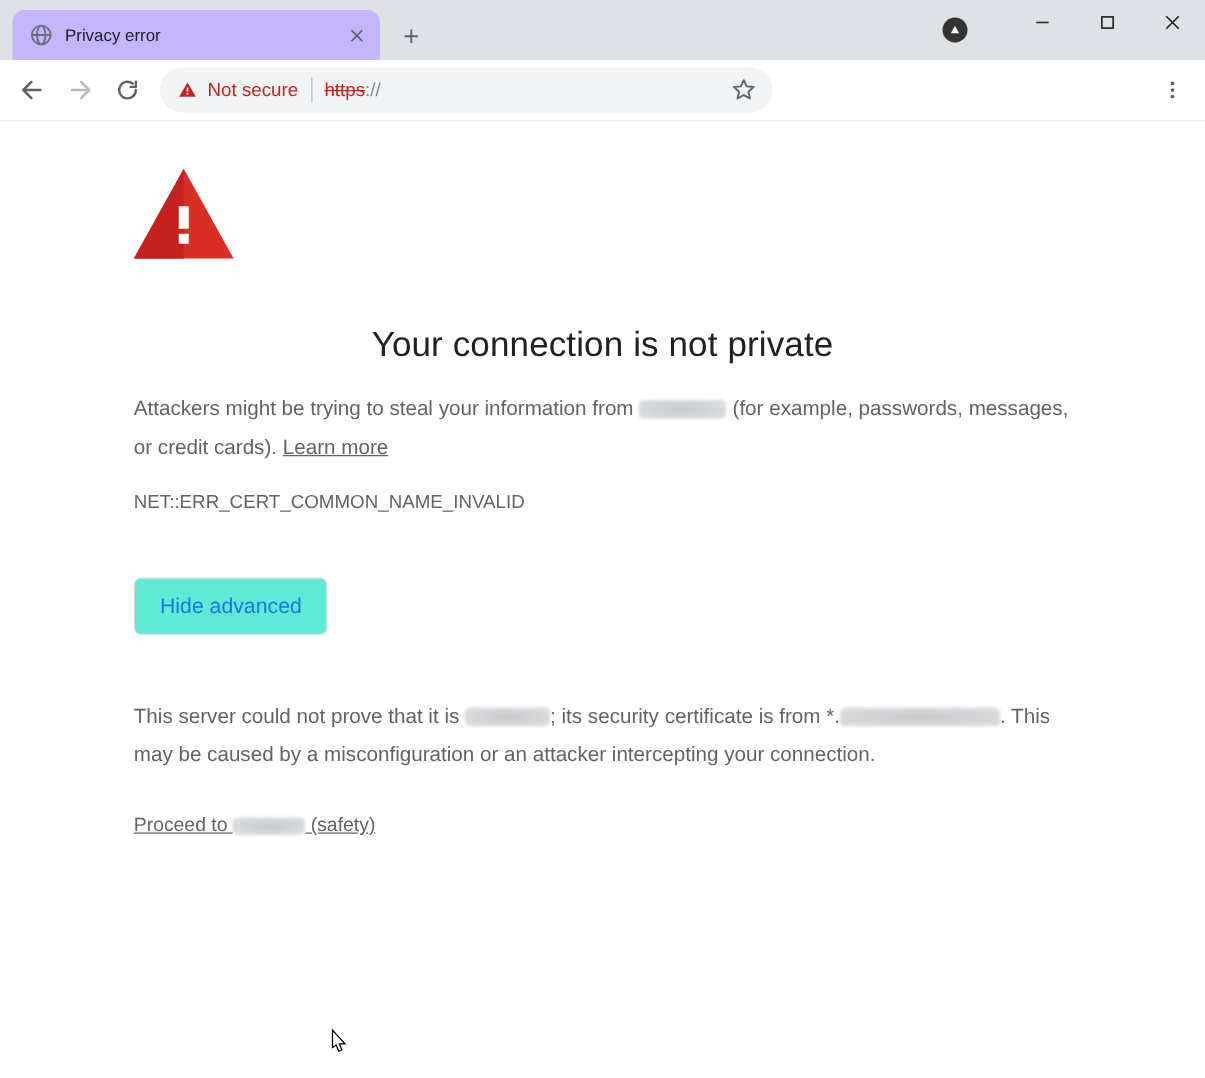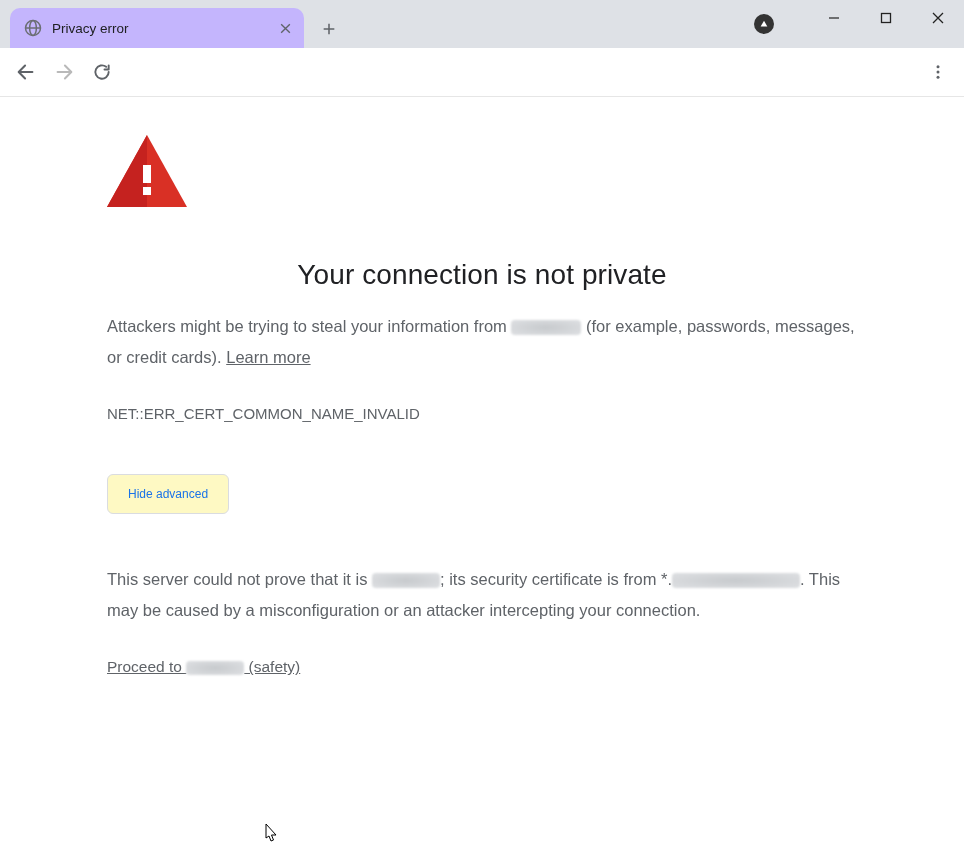--- a/index.html
+++ b/index.html
@@ -33,31 +33,31 @@
     .url-separator { color:#80868b; }
     .star-btn { position:absolute; right:12px; width:22px; height:22px; color:#5f6368; cursor:pointer; display:flex; align-items:center; justify-content:center;}
     .toolbar-spacer { flex:1; }
     .more-btn { width:36px; height:36px; display:flex; align-items:center; justify-content:center; color:#5f6368; cursor:pointer; border-radius:50%; }
     
     
     .page-content { padding: 0; height: calc(862px - 48px - 49px); overflow:auto; }
     .interstitial { max-width: 750px; margin: 0 auto; padding: 38px 0 40px 0; margin-left:107px; }
     .big-warn { margin-bottom: 48px; }
     .headline { font-size: 28px; font-weight: 400; color:#202124; margin-bottom: 20px; letter-spacing:0.1px;text-align:center;}
-    .body-text { font-size: 16.5px; color:#5f6368; line-height: 1.9; margin-bottom: 31px; }
+    .body-text { font-size: 16.5px; color:#5f6368; line-height: 1.9; margin-bottom: 18px; }
     .body-text a, .link-u { color:#5f6368; text-decoration: underline; cursor:pointer; }
     .error-code { font-size: 15px; color:#5f6368; margin-top: 12px; margin-bottom: 52px; }
     
     .promo-box { border:1px solid #dadce0; border-radius:10px; padding: 22px 24px; display:flex; align-items:center; gap: 24px; margin-bottom: 60px; }
     .promo-icon { color:#5f6368; flex-shrink:0; }
     .promo-text { font-size: 16.5px; color:#5f6368; }
     .promo-text a { color:#1a73e8; text-decoration:underline; cursor:pointer; }
     
     .button-row { display:flex; justify-content:space-between; align-items:center; margin-bottom: 50px; }
-    .btn-secondary { border:1px solid #dadce0; background:#fef9c3; color:#1a73e8; font-size:12px; padding: 12px 20px; border-radius:6px; cursor:pointer; }
+    .btn-secondary { border:1px solid #dadce0; background:#5eead4; color:#1a73e8; font-size:17px; padding: 12px 20px; border-radius:6px; cursor:pointer; }
     .btn-primary { background:#1a73e8; color:#fff; font-size:15.5px; padding: 13px 22px; border:none; border-radius:6px; cursor:pointer; }
     
     .adv-text { font-size:16.5px; color:#5f6368; line-height:1.9; margin-bottom: 32px; }
     .proceed-link { font-size:15.5px; color:#5f6368; text-decoration:underline; cursor:pointer; display:inline-block; }
     
     .redacted { display:inline-block; vertical-align:middle; border-radius:4px; background:#d2d4d7; background: radial-gradient(ellipse at center, #c7cacd 0%, #dadcdf 80%); filter: blur(1.3px); }
     .cursor { position:absolute; left:260px; top:822px; pointer-events:none; }
   </style>
 </head>
 <body>
@@ -121,20 +121,40 @@
     <svg viewBox="0 0 24 24" width="22" height="22">
         <path d="M5 12h14M13 5l7 7-7 7" fill="none" stroke="#b9b9b9" stroke-width="2.2" stroke-linecap="round" stroke-linejoin="round"></path>
       </svg>
   </div>
   <div class="nav-btn">
     <svg viewBox="0 0 24 24" width="20" height="20">
         <path d="M20 12a8 8 0 1 1-3-6.2" fill="none" stroke="#5f6368" stroke-width="2.3" stroke-linecap="round"></path>
         <path d="M20 4v5h-5" fill="none" stroke="#5f6368" stroke-width="2.3" stroke-linecap="round" stroke-linejoin="round"></path>
       </svg>
   </div>
+  <div class="omnibox">
+    <span class="site-badge">
+      <span class="warn">
+        <svg viewBox="0 0 24 24" width="16" height="16">
+            <path d="M12 3 L22 20 H2 Z" fill="#c5221f"></path>
+            <rect x="11" y="9" width="2" height="5" fill="#fff"></rect>
+            <rect x="11" y="15.5" width="2" height="2" fill="#fff"></rect>
+          </svg>
+      </span>
+      <span>Not secure</span>
+    </span>
+    <span class="obar-divider"></span>
+    <span class="url-part url-https">https</span>
+      <span class="url-part url-separator">://</span>
+    <span class="star-btn">
+      <svg viewBox="0 0 24 24" width="20" height="20">
+          <path d="M12 2.5l2.9 6 6.6.6-5 4.6 1.5 6.5L12 16.9 6 20.2l1.5-6.5-5-4.6 6.6-.6z" fill="none" stroke="#5f6368" stroke-width="1.8" stroke-linejoin="round"></path>
+        </svg>
+    </span>
+  </div>
   <div class="toolbar-spacer"></div>
   <div class="more-btn">
     <svg viewBox="0 0 24 24" width="18" height="18">
         <circle cx="12" cy="5" r="2" fill="#5f6368"></circle>
         <circle cx="12" cy="12" r="2" fill="#5f6368"></circle>
         <circle cx="12" cy="19" r="2" fill="#5f6368"></circle>
       </svg>
   </div>
 </div>
 

